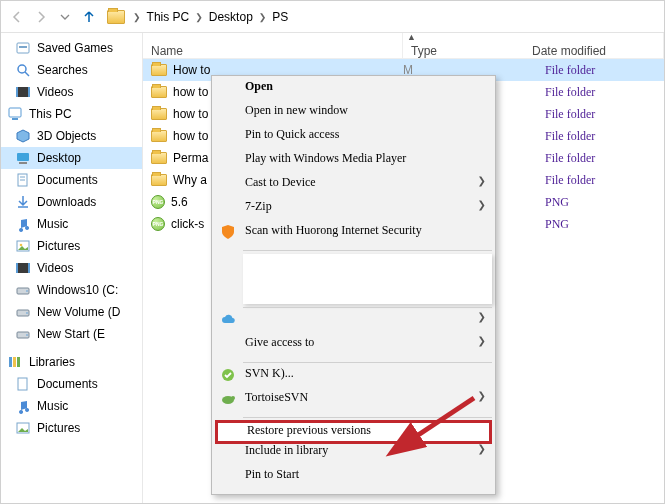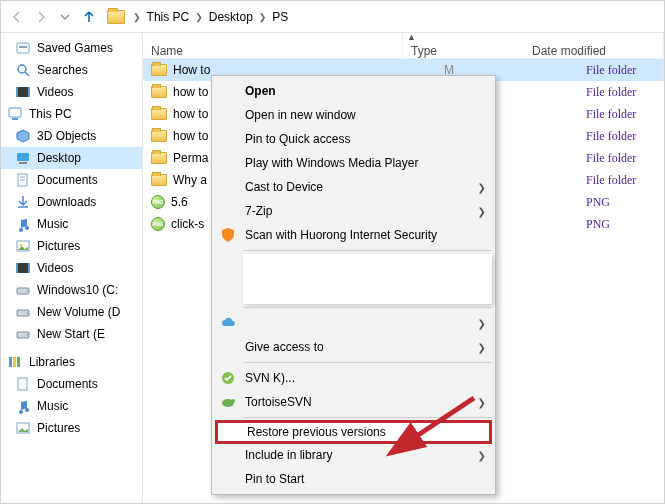--- a/index.html
+++ b/index.html
@@ -65,21 +65,21 @@
   .cols .col { padding:0 8px; border-right:1px solid #eee; height:100%; display:flex; align-items:flex-end;}
   .cols .col.name{ width:260px; }
   .cols .col.date{ width:140px; }
   .cols .col.type{ flex:1; border-right:none;}
   .cols .sort-ind { position:absolute; top:-1px; left:264px; font-size:9px; color:#555;}
   .files { }
   .frow {
     display:flex; align-items:center; height:22px;
   }
   .frow.sel { background:#cde8ff; }
-  .frow .name { width:301px; display:flex; align-items:center; gap:6px; padding-left:8px;}
+  .frow .name { width:260px; display:flex; align-items:center; gap:6px; padding-left:8px;}
   .frow .date { width:140px; color:#888; }
   .frow .type { flex:1; color:#4c1d95; padding-left:2px;font-family:Liberation Serif, serif;}
   .folder-ic2 {
     width:16px; height:12px; background:linear-gradient(#ffe9a6,#f0c24b); border:1px solid #d6a83a; border-radius:1px;
     position:relative; flex:0 0 16px;
   }
   .folder-ic2:before{
     content:""; position:absolute; top:-3px; left:0; width:7px; height:3px; background:#f0c24b; border:1px solid #d6a83a; border-bottom:none;
   }
   .png-ic {
@@ -92,22 +92,23 @@
   
   .ctx {
     position:absolute; left:210px; top:74px;
     width:285px;
     background:#f2f2f2;
     border:1px solid #bcbcbc;
     box-shadow:3px 3px 6px rgba(0,0,0,.25);
     padding:3px 1px;
   }
   .ctx .mi{
-    display:flex; align-items:center; height:24px; padding:0 22px 0 32px; position:relative;
+    display:flex; height:24px; padding:0 22px 0 32px; position:relative;
     white-space:nowrap;
+    font-family:Liberation Serif, serif;
   }
   .ctx .mi .ci{ position:absolute; left:6px; width:18px; height:18px; display:flex; align-items:center; justify-content:center;}
   .ctx .mi .sub{ position:absolute; right:8px; color:#555; font-size:10px;}
   .ctx .sep{ height:1px; background:#d0d0d0; margin:3px 2px 3px 30px;}
   .ctx .mi.bold{ font-weight:600; }
   .ctx .mi.hl{
     border:3px solid #c1272d; margin:-1px 2px; height:24px; padding-left:29px;
     background:#fff;
   }
   

